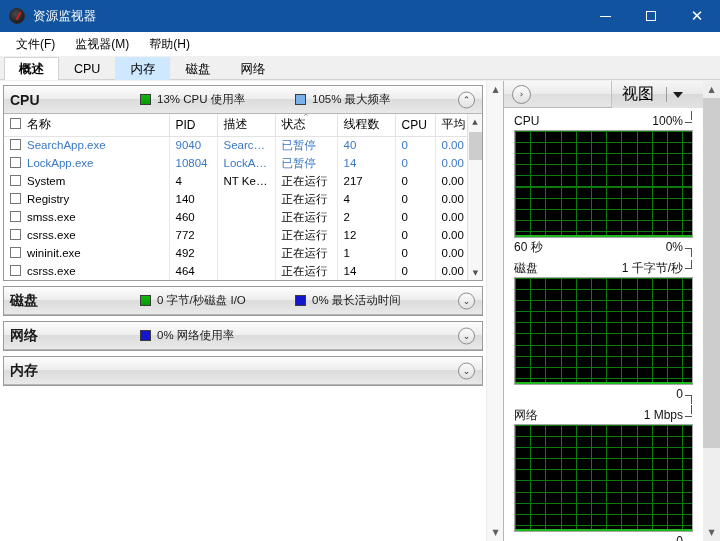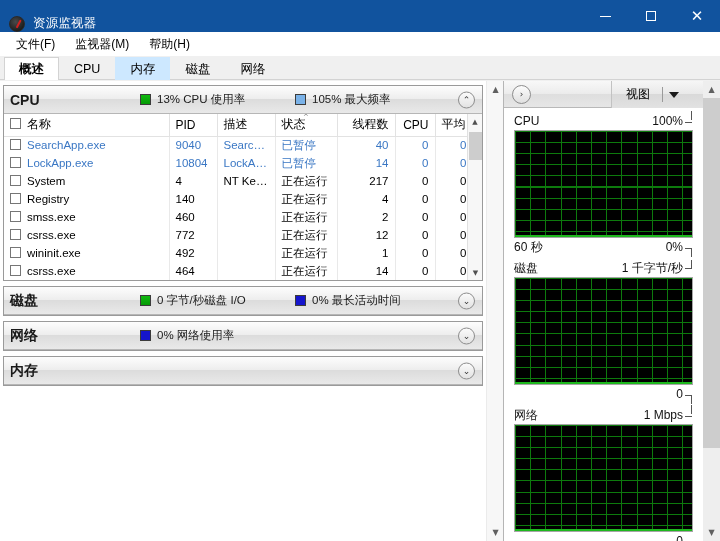--- a/index.html
+++ b/index.html
@@ -10,21 +10,21 @@
     font-family: "Liberation Sans", "DejaVu Sans", sans-serif;
     font-size: 12px;
     color: #000;
   }
 
   
   #titlebar {
     height: 32px;
     background: #11539e;
     display: flex;
-    align-items: flex-end;
+    align-items: center;
     position: relative;
   }
   #app-icon {
     width: 16px; height: 16px;
     margin-left: 9px; margin-right: 8px;
     border-radius: 50%;
     background: radial-gradient(circle at 40% 35%, #4a4a4a 0%, #1f1f1f 70%, #0c0c0c 100%);
     border: 1px solid #2a2a2a;
     position: relative;
     flex: 0 0 auto;
@@ -196,21 +196,21 @@
     padding: 0 6px;
     border-right: 1px solid #e2e2e2;
     border-bottom: 1px solid #e2e2e2;
     background: #ffffff;
     color: #000;
     font-size: 12px;
     position: relative;
     vertical-align: middle;
     white-space: nowrap;
   }
-  table.proc th.num, table.proc td.num { text-align: right; }
+  table.proc th.num, table.proc td.num { text-align: left; }
   table.proc td {
     height: 18px;
     padding: 0 6px;
     border-right: 1px solid #e9e9e9;
     color: #000;
     white-space: nowrap;
     overflow: hidden;
     text-overflow: ellipsis;
     vertical-align: middle;
   }
@@ -311,21 +311,21 @@
     font-family: "DejaVu Sans", sans-serif;
   }
   #view-btn {
     position: absolute;
     right: 0; top: 0;
     height: 27px;
     width: 92px;
     display: flex; align-items: center; justify-content: center;
     background: linear-gradient(to bottom, #f6f6f6 0%, #e9e9e9 48%, #d9d9d9 50%, #e2e2e2 100%);
     border-left: 1px solid #c2c2c2;
-    font-size: 12px;
+    font-size: 16px;
   }
   #view-btn .vlabel { padding-right: 12px; }
   #view-btn .vsep {
     width: 1px; height: 15px; background: #9a9a9a; margin-right: 6px;
   }
   #view-btn .vcaret {
     width: 0; height: 0;
     border-left: 5px solid transparent;
     border-right: 5px solid transparent;
     border-top: 6px solid #1a1a1a;

